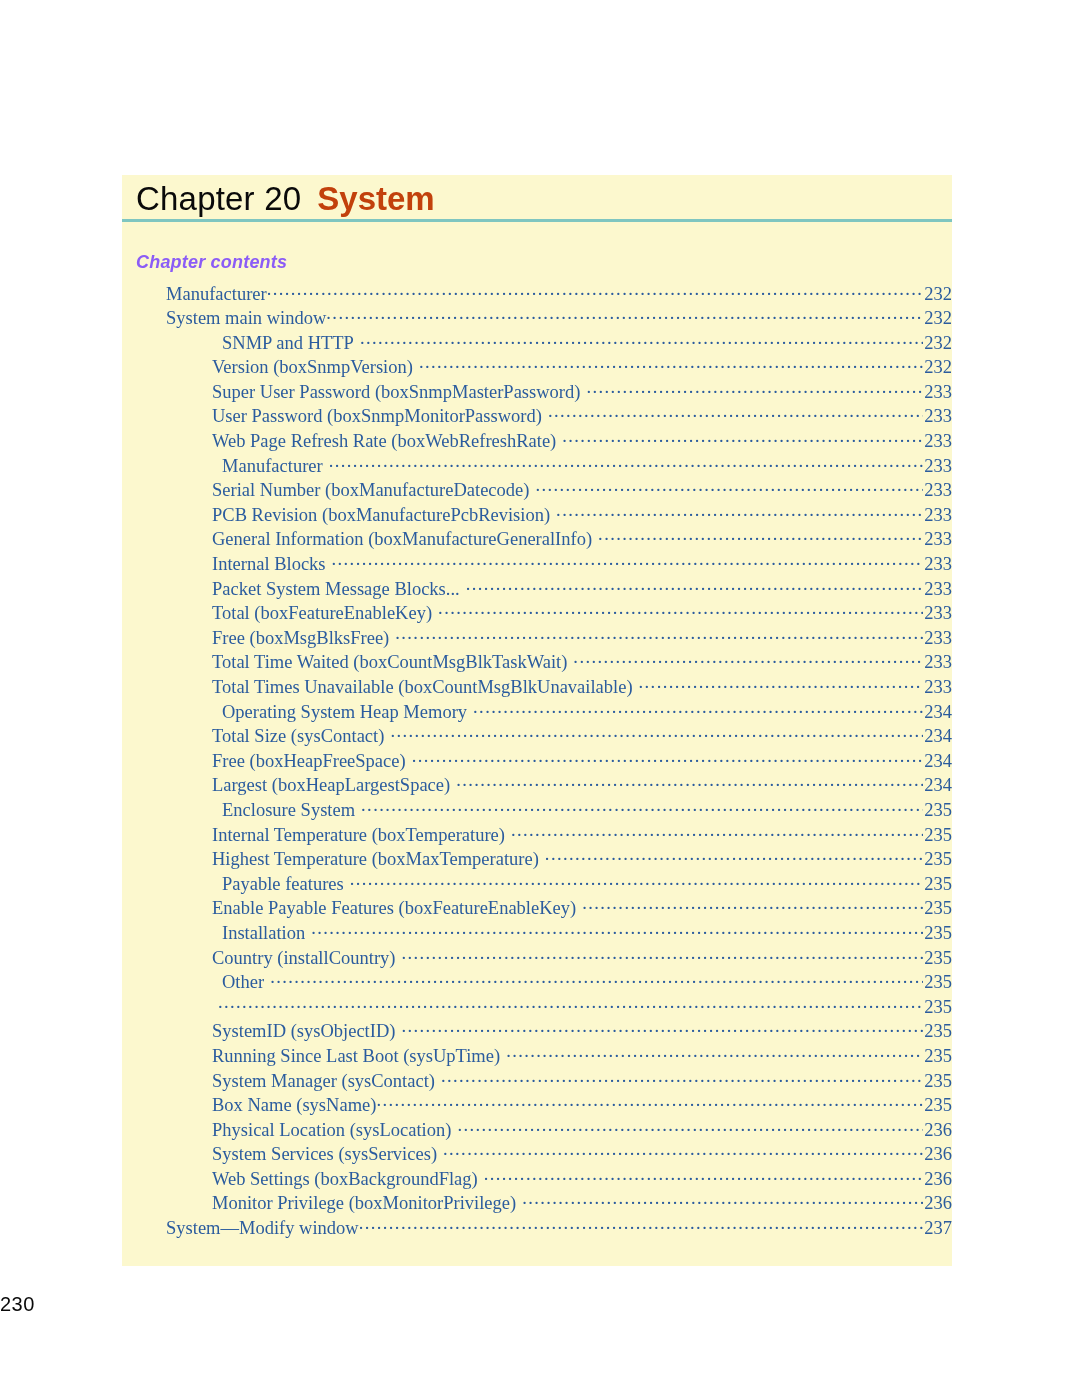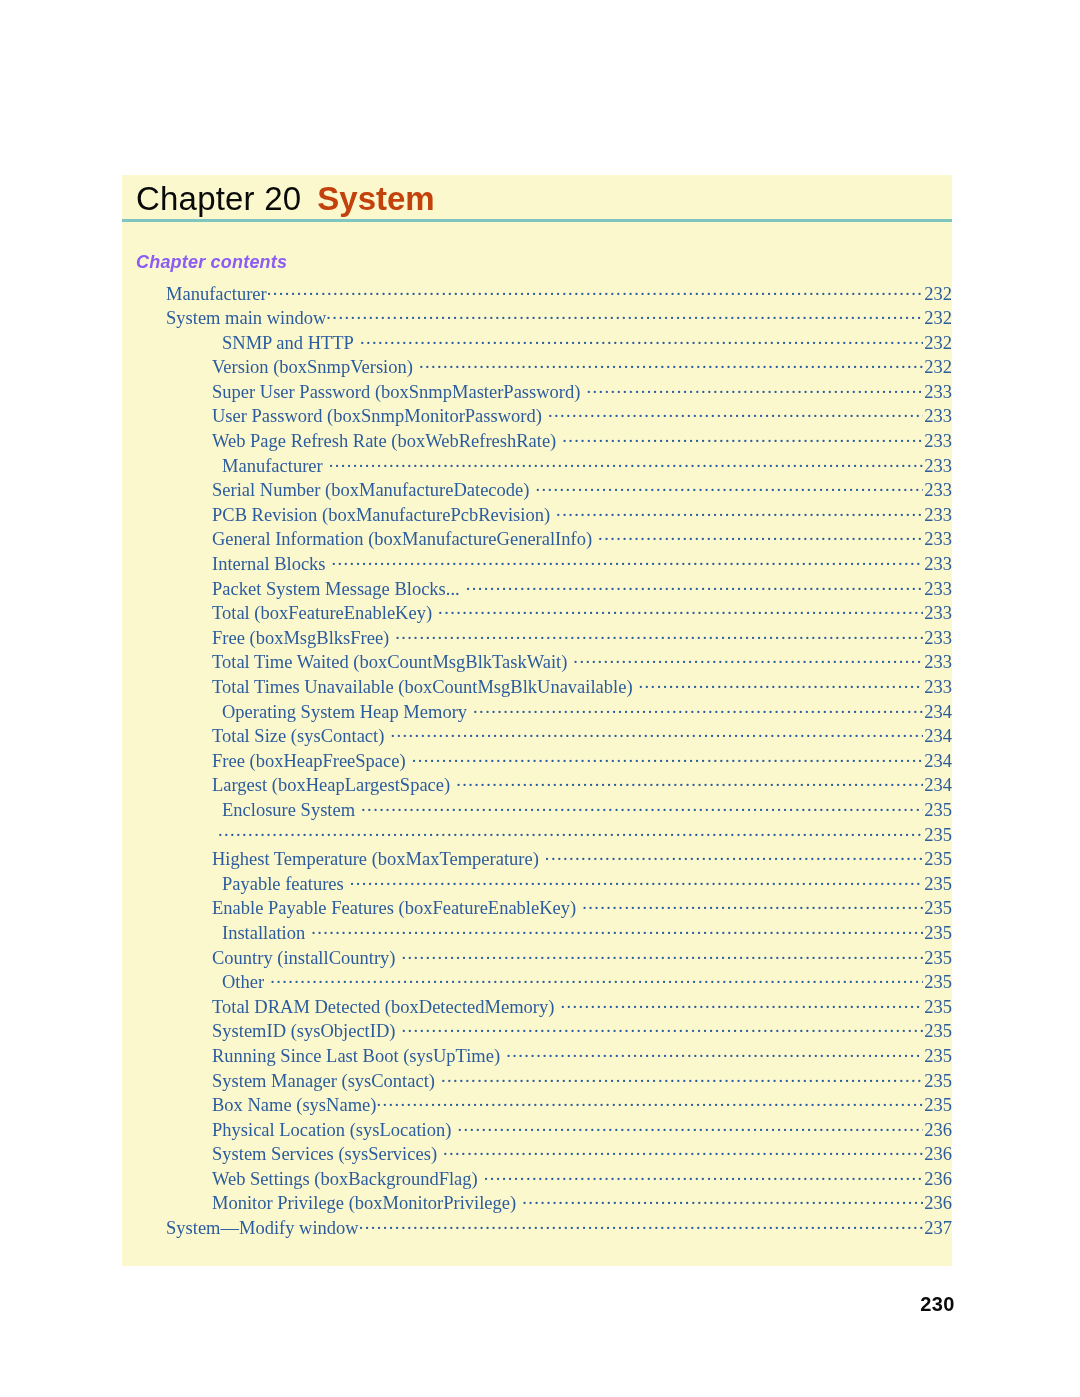--- a/index.html
+++ b/index.html
@@ -118,24 +118,23 @@
   
   .gap .leader { margin-left: 6px; }
   .nogap .leader { margin-left: 0px; }
 
   
   .folio {
     position: absolute;
     left: 0;
     top: 1293px;
     width: 955px;
-    text-align: right;
     font-family: "Liberation Sans", "DejaVu Sans", sans-serif;
     font-size: 20px;
-    font-weight: 700;
+    font-weight: 400;
     color: #0a0a0a;
     letter-spacing: 0.5px;
   }
 </style>
 </head>
 <body>
 
 <div class="page">
 
   <div class="panel">
@@ -252,20 +251,21 @@
           <span class="label">Largest (boxHeapLargestSpace)</span>
           <span class="leader"></span>
           <span class="pageno">234</span>
         </div>
         <div class="toc-row lvl1 gap">
           <span class="label">Enclosure System</span>
           <span class="leader"></span>
           <span class="pageno">235</span>
         </div>
         <div class="toc-row lvl2 gap">
+          <span class="label">Internal Temperature (boxTemperature)</span>
           <span class="leader"></span>
           <span class="pageno">235</span>
         </div>
         <div class="toc-row lvl2 gap">
           <span class="label">Highest Temperature (boxMaxTemperature)</span>
           <span class="leader"></span>
           <span class="pageno">235</span>
         </div>
         <div class="toc-row lvl1 gap">
           <span class="label">Payable features</span>
@@ -286,21 +286,20 @@
           <span class="label">Country (installCountry)</span>
           <span class="leader"></span>
           <span class="pageno">235</span>
         </div>
         <div class="toc-row lvl1 gap">
           <span class="label">Other</span>
           <span class="leader"></span>
           <span class="pageno">235</span>
         </div>
         <div class="toc-row lvl2 gap">
-          <span class="label">Total DRAM Detected (boxDetectedMemory)</span>
           <span class="leader"></span>
           <span class="pageno">235</span>
         </div>
         <div class="toc-row lvl2 gap">
           <span class="label">SystemID (sysObjectID)</span>
           <span class="leader"></span>
           <span class="pageno">235</span>
         </div>
         <div class="toc-row lvl2 gap">
           <span class="label">Running Since Last Boot (sysUpTime)</span>

